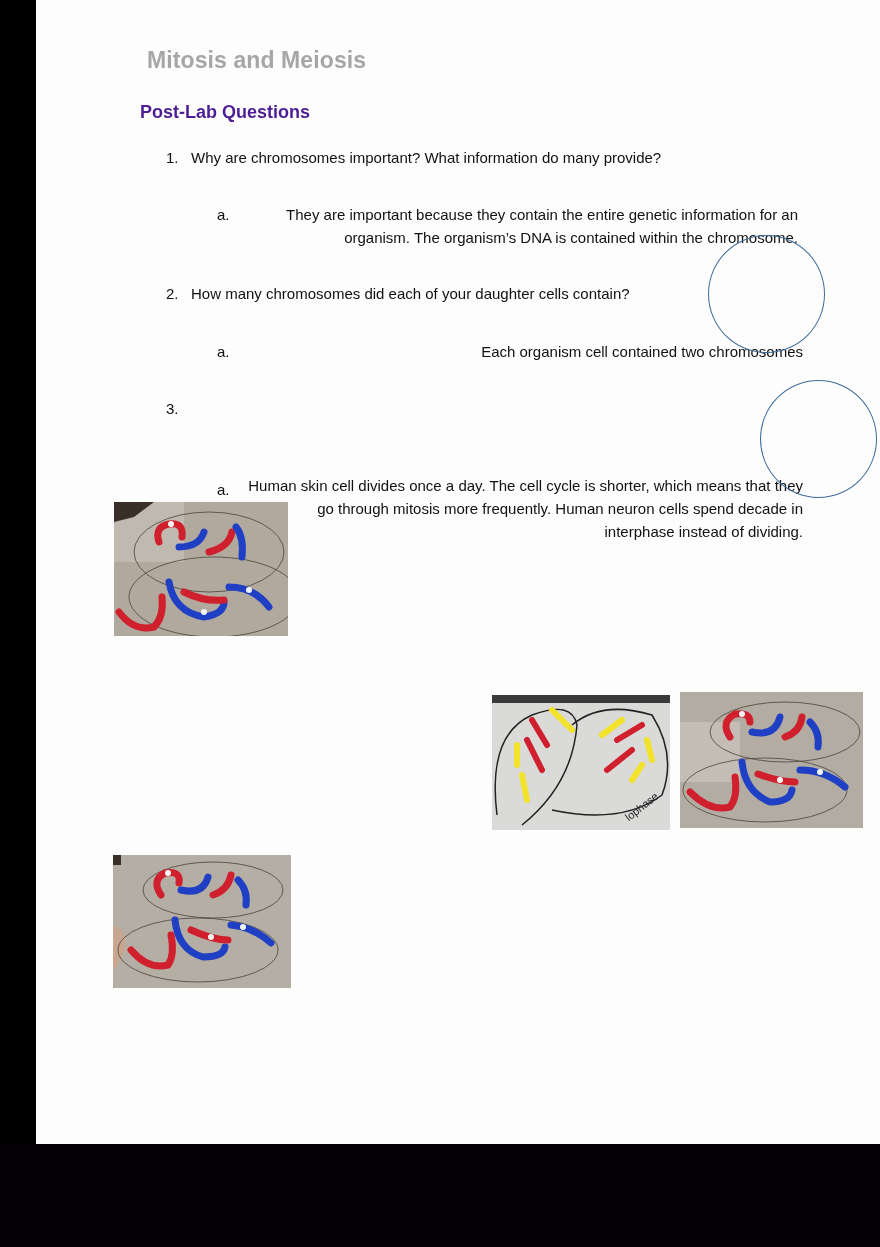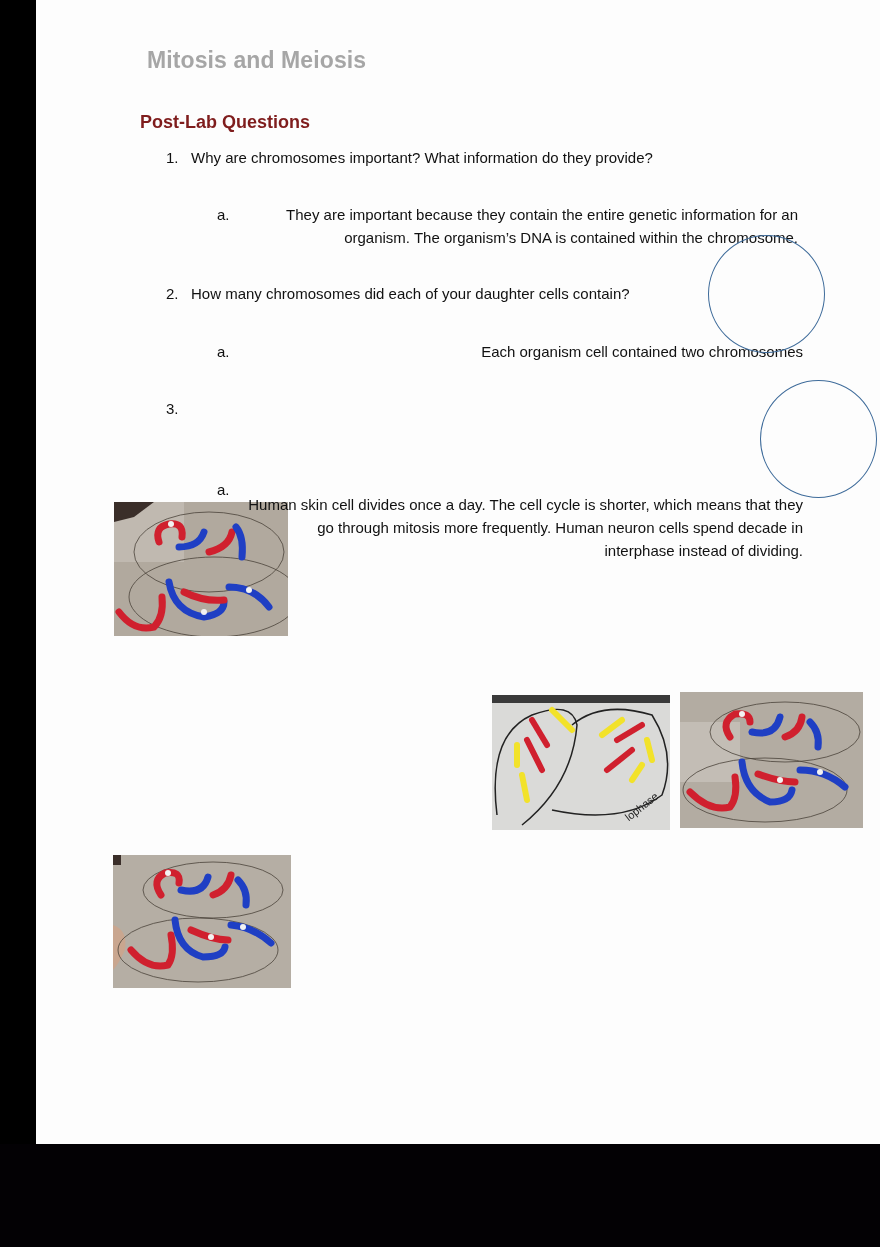--- a/index.html
+++ b/index.html
@@ -15,22 +15,22 @@
       position: absolute; left: 0; top: 1144px; width: 880px; height: 103px;
       background: #030104;
     }
 
     .doc-title {
       position: absolute; left: 111px; top: 47px;
       font-size: 23px; font-weight: bold; color: #a6a6a6;
       letter-spacing: 0.1px; white-space: nowrap;
     }
     .section-title {
-      position: absolute; left: 104px; top: 112px;
-      font-size: 18px; font-weight: bold; color: #7f1d1d;
+      position: absolute; left: 104px; top: 102px;
+      font-size: 18px; font-weight: bold; color: #4c1d95;
       white-space: nowrap;
     }
 
     .q-num, .q-text, .a-letter, .a-text {
       position: absolute; font-size: 15px; color: #111; line-height: 23px;
     }
     .q-num { width: 20px; }
     .q-text { left: 155px; width: 610px; }
     .a-letter { left: 181px; }
     .a-text { left: 207px; width: 560px; text-align: right; }
@@ -54,21 +54,21 @@
   </style>
 </head>
 <body>
 
 <div class="page">
 
   <div class="doc-title">Mitosis and Meiosis</div>
   <div class="section-title">Post-Lab Questions</div>
 
   <div class="q-num" style="left:130px; top:146px;">1.</div>
-  <div class="q-text" style="top:146px;">Why are chromosomes important? What information do they provide?</div>
+  <div class="q-text" style="top:146px;">Why are chromosomes important? What information do many provide?</div>
   <div class="a-letter" style="top:203px;">a.</div>
   <div class="a-text" style="top:203px; width:555px;">They are important because they contain the entire genetic information for an organism. The organism’s DNA is contained within the chromosome.</div>
 
   <div class="q-num" style="left:130px; top:282px;">2.</div>
   <div class="q-text" style="top:282px;">How many chromosomes did each of your daughter cells contain?</div>
   <div class="a-letter" style="top:340px;">a.</div>
   <div class="a-text" style="top:340px;">Each organism cell contained two chromosomes</div>
 
   <div class="q-num" style="left:130px; top:397px;">3.</div>
 
@@ -87,21 +87,21 @@
       <path d="M55 80 Q60 110 90 115 Q110 112 110 100" stroke="#1f3fc4" stroke-width="7" fill="none" stroke-linecap="round"></path>
       <path d="M70 90 Q90 100 110 98" stroke="#d0202e" stroke-width="7" fill="none" stroke-linecap="round"></path>
       <path d="M115 85 Q140 85 155 105" stroke="#1f3fc4" stroke-width="7" fill="none" stroke-linecap="round"></path>
       <circle cx="57" cy="22" r="3" fill="#f2f2f2"></circle>
       <circle cx="90" cy="110" r="3" fill="#f2f2f2"></circle>
       <circle cx="135" cy="88" r="3" fill="#f2f2f2"></circle>
     </svg>
   </div>
 
   <div class="a-letter" style="top:478px;">a.</div>
-  <div class="a-text" style="top:493px; width:560px;">Human skin cell divides once a day. The cell cycle is shorter, which means that they go through mitosis more frequently. Human neuron cells spend decade in interphase instead of dividing.</div>
+  <div class="a-text" style="top:474px; width:560px;">Human skin cell divides once a day. The cell cycle is shorter, which means that they go through mitosis more frequently. Human neuron cells spend decade in interphase instead of dividing.</div>
 
   <div class="circle" style="left:672px; top:235px; width:117px; height:118px;"></div>
   <div class="circle" style="left:724px; top:380px; width:117px; height:118px;"></div>
 
   <div class="photo" style="left:456px; top:695px; width:178px; height:135px; background:#d7d7d5;">
     <svg viewBox="0 0 178 135" preserveAspectRatio="none">
       <rect width="178" height="135" fill="#dadad8"></rect>
       <rect width="178" height="8" fill="#3a3a3a"></rect>
       <path d="M5 120 Q-5 40 40 20 Q80 5 85 30 Q80 90 30 130" fill="none" stroke="#222" stroke-width="1.5"></path>
       <path d="M80 30 Q110 5 160 20 Q185 60 170 100 Q130 130 60 115" fill="none" stroke="#222" stroke-width="1.5"></path>

